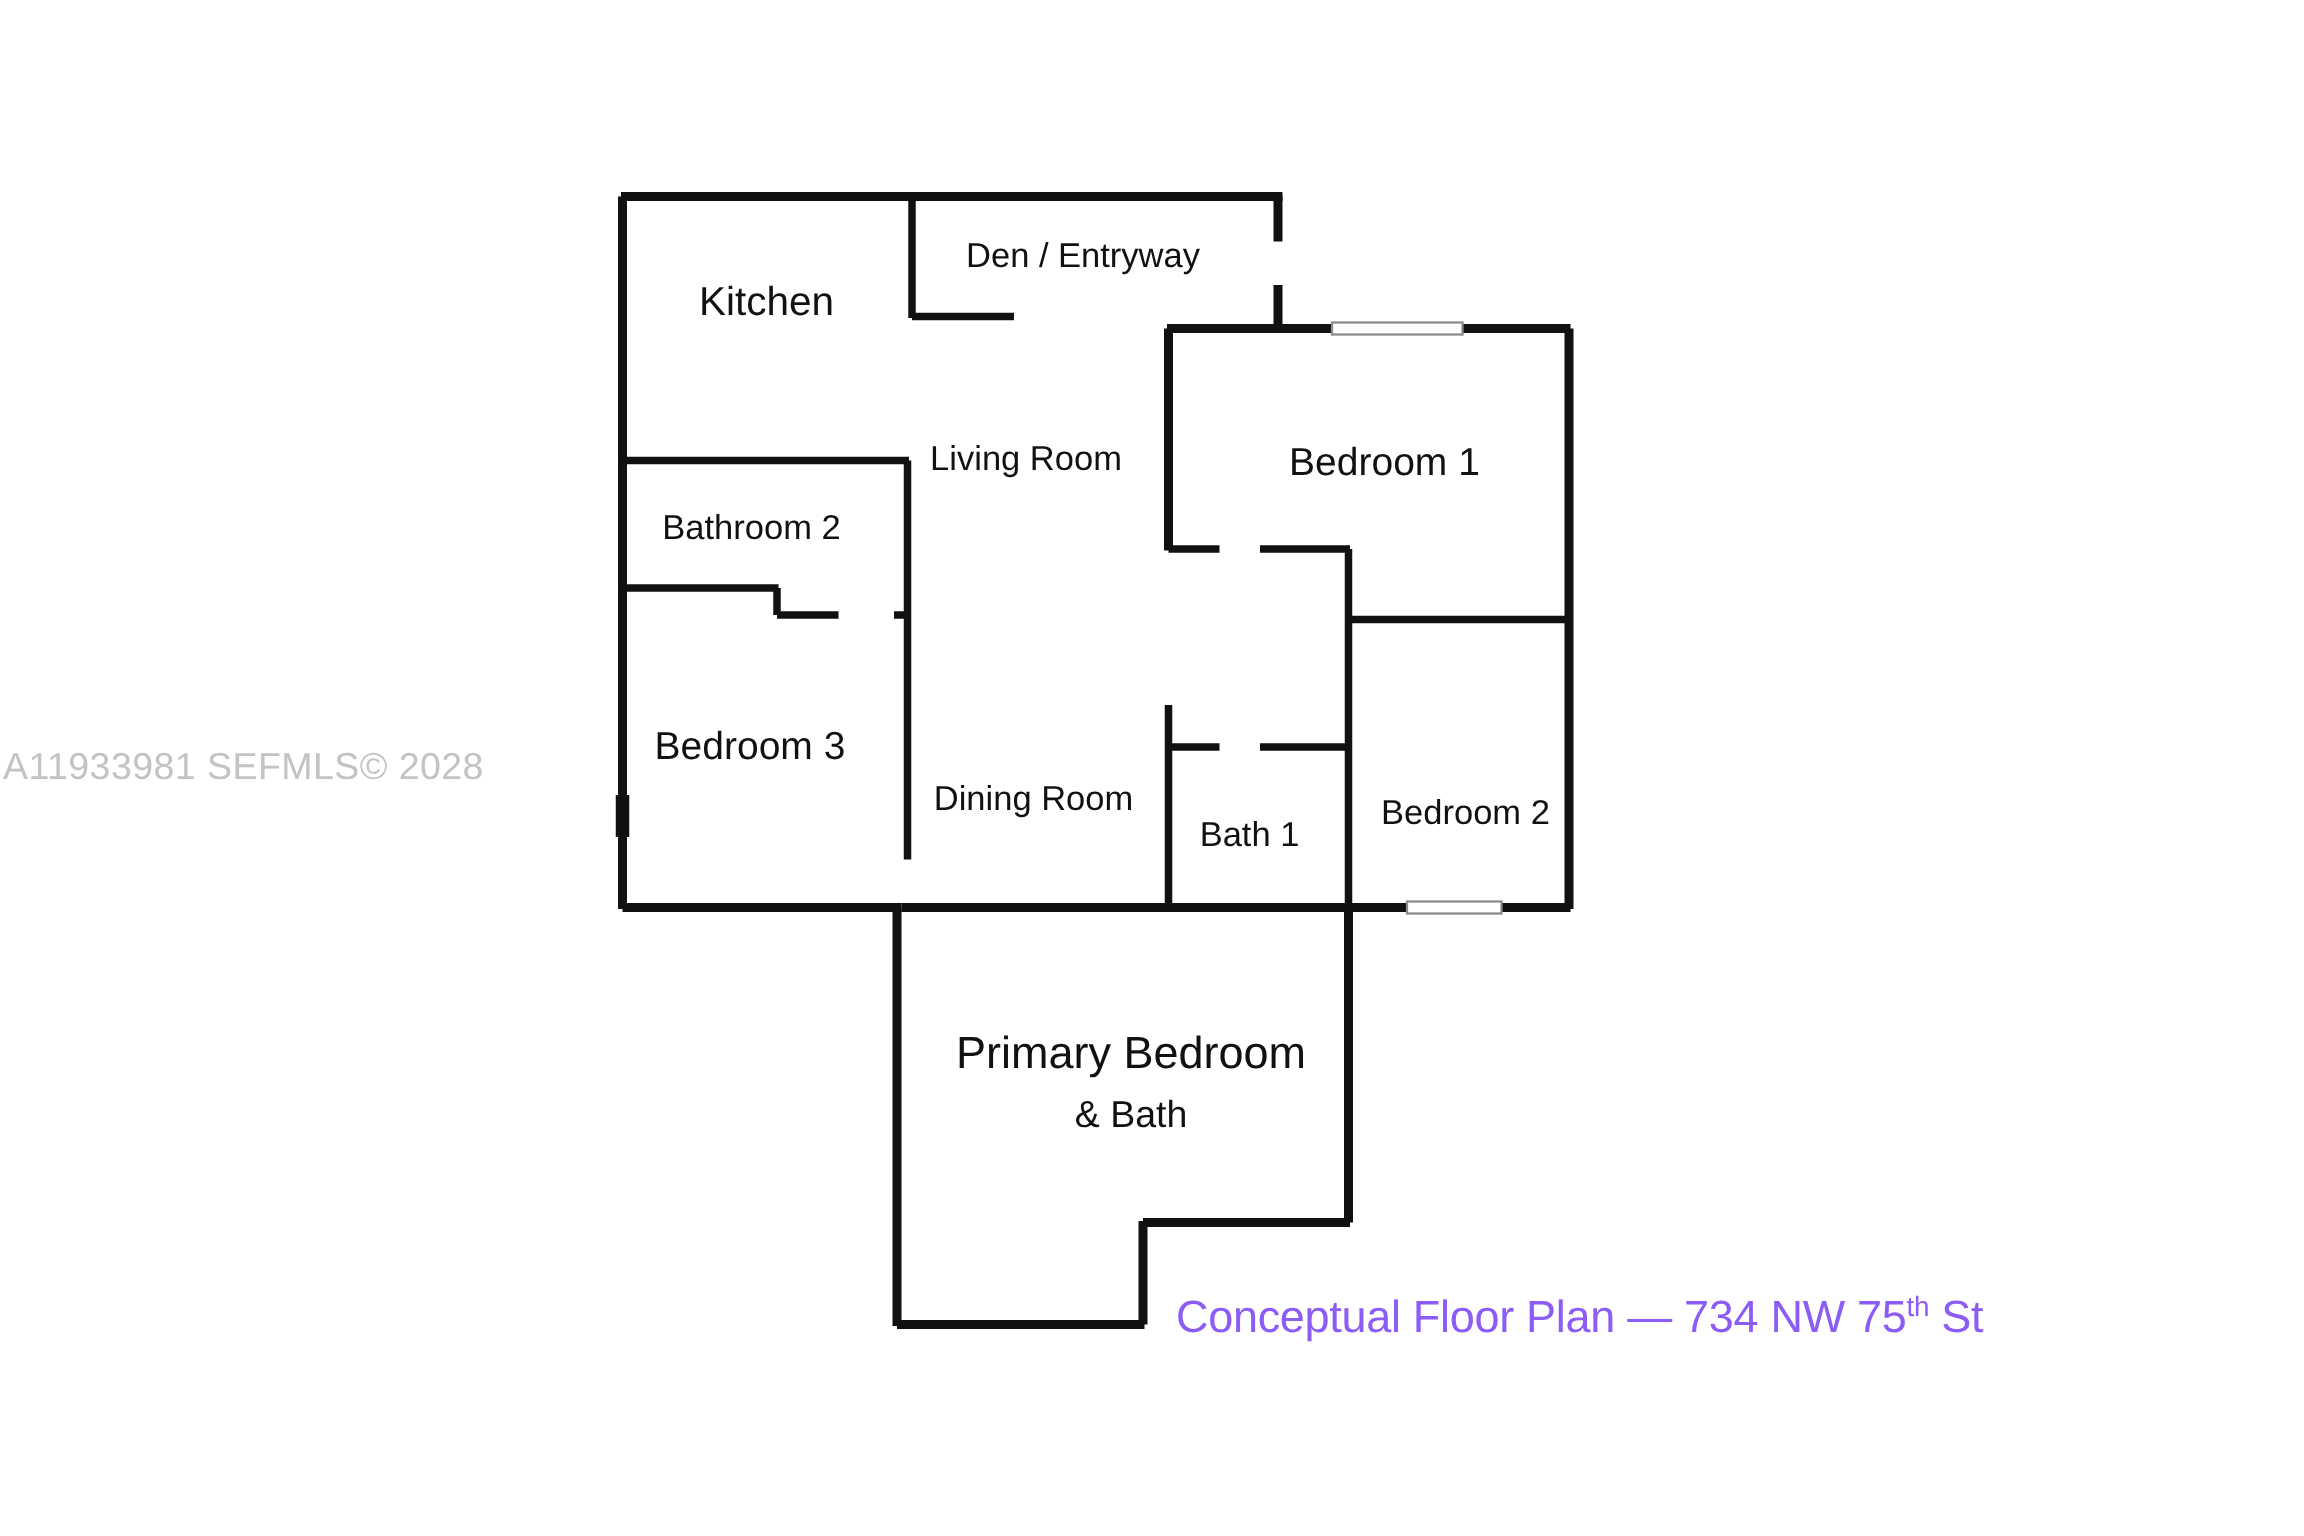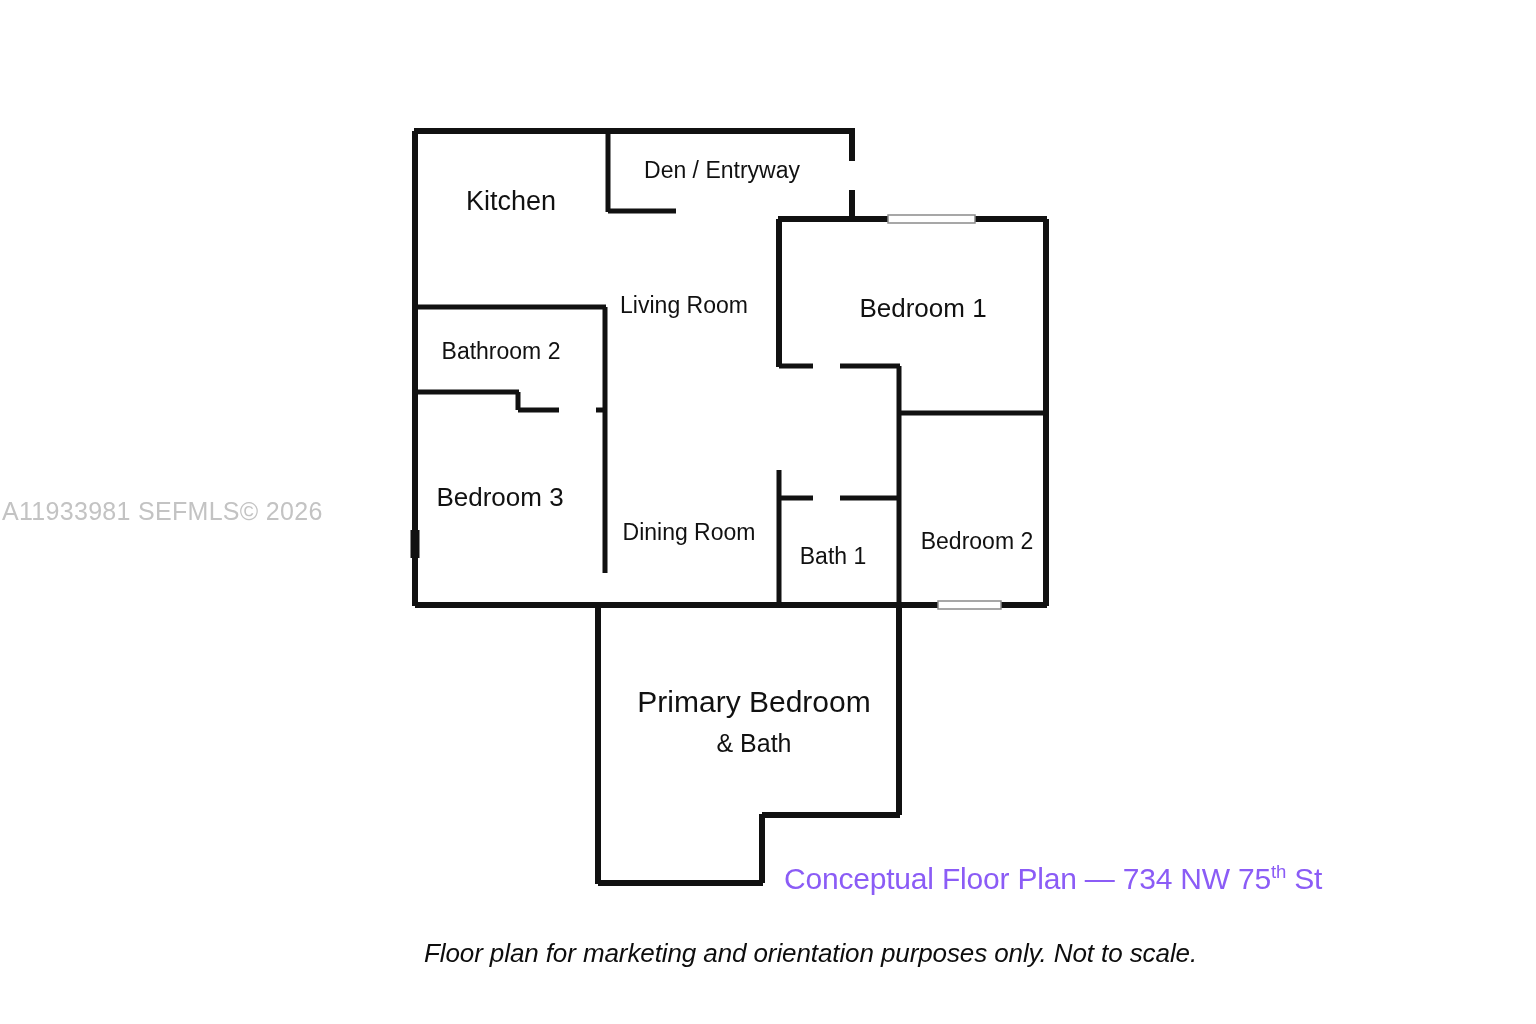--- a/index.html
+++ b/index.html
@@ -131,21 +131,20 @@
         <text x="500" y="499" class="room-label" font-size="26">Bedroom 3</text>
         <text x="689" y="534" class="room-label" font-size="23">Dining Room</text>
         <text x="923" y="310" class="room-label" font-size="26">Bedroom 1</text>
         <text x="977" y="543" class="room-label" font-size="23">Bedroom 2</text>
         <text x="833" y="558" class="room-label" font-size="23">Bath 1</text>
         <text x="754" y="704" class="room-label" font-size="30">Primary Bedroom</text>
         <text x="754" y="745" class="room-label" font-size="25">&amp; Bath</text>
       </g>
   </svg>
 
-  <div class="watermark-text">A11933981  SEFMLS© 2026</div>
+  <div class="watermark-text">A11933981  SEFMLS© 2028</div>
 
   <div class="plan-title">
     <span>Conceptual Floor Plan — 734 NW 75</span><sup>th</sup><span> St</span>
   </div>
 
-  <div class="plan-disclaimer">Floor plan for marketing and orientation purposes only. Not to scale.</div>
 
 </div>
 
 </body></html>

